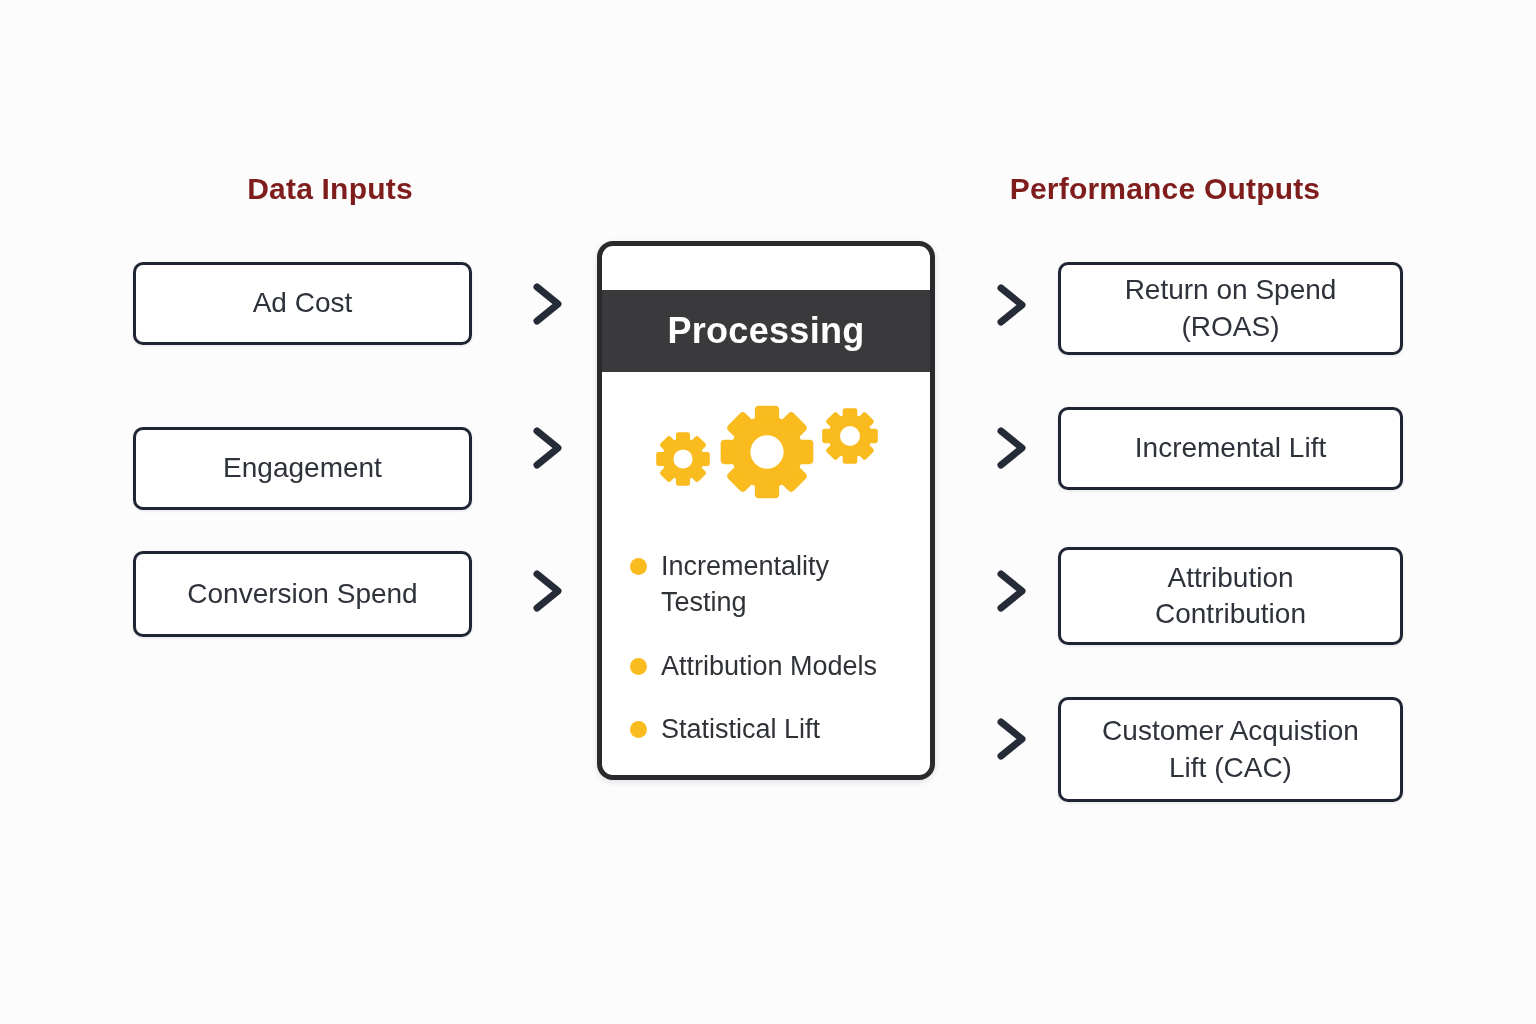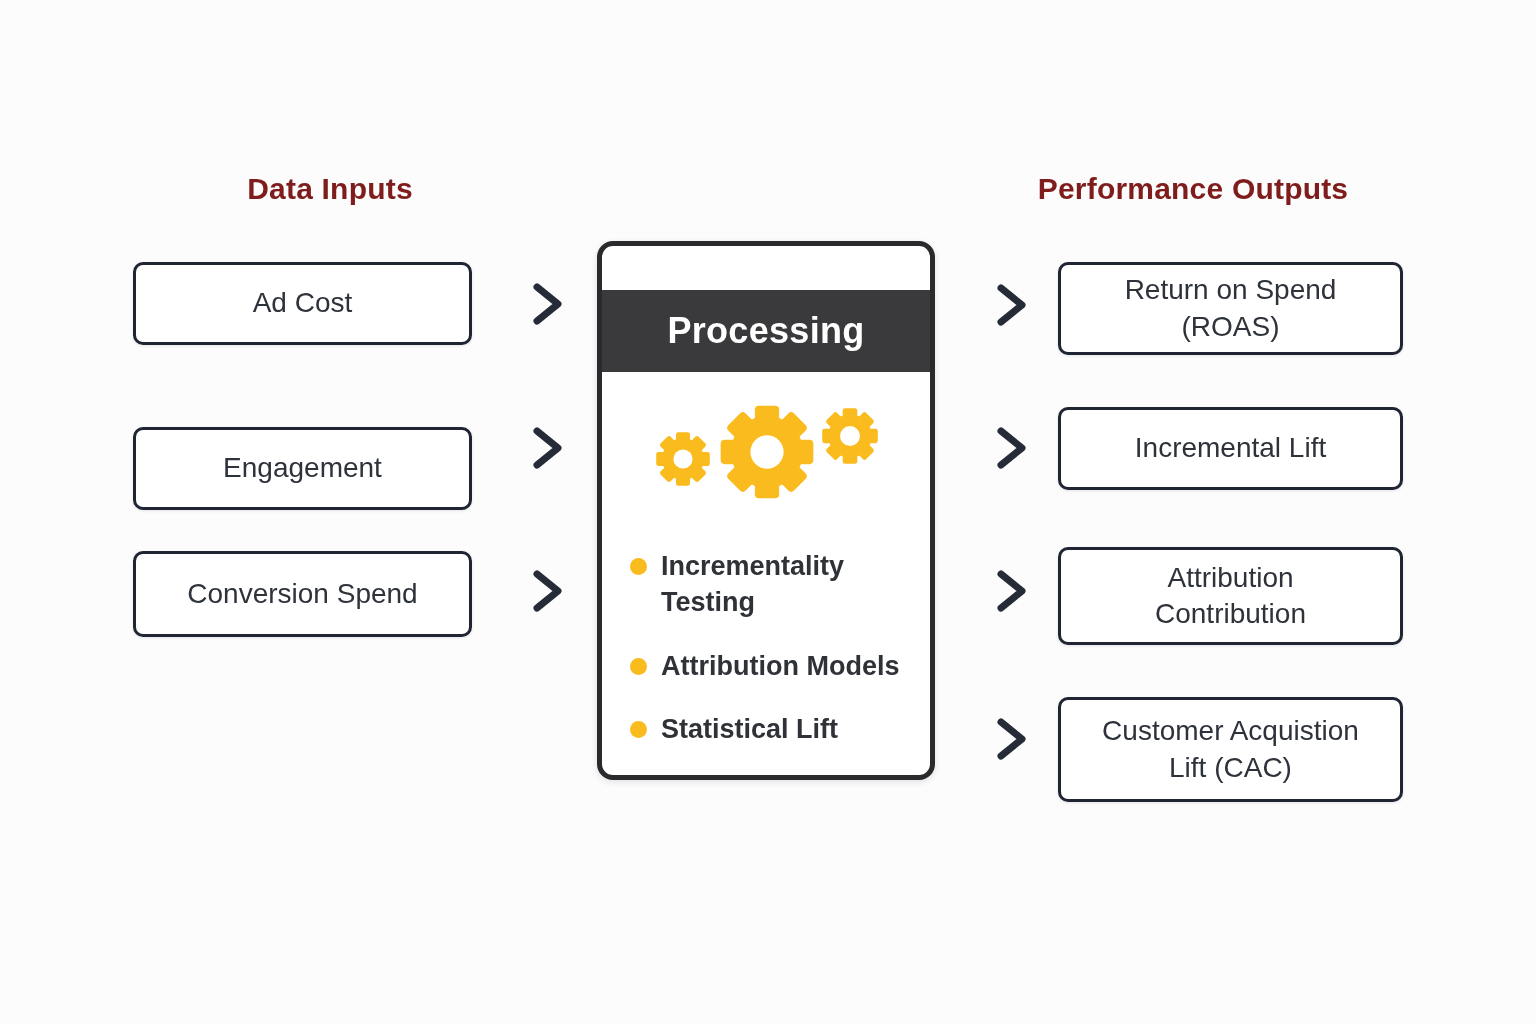--- a/index.html
+++ b/index.html
@@ -18,21 +18,21 @@
     position: absolute;
     top: 172px;
     width: 340px;
     text-align: center;
     font-size: 30px;
     font-weight: 700;
     color: #7f1d1d;
     letter-spacing: 0.2px;
   }
   .col-heading.left  { left: 160px; }
-  .col-heading.right { left: 1023px; }
+  .col-heading.right { left: 995px; }
 
   .node {
     position: absolute;
     background: #ffffff;
     border: 3px solid #1f2533;
     border-radius: 10px;
     display: flex;
     align-items: center;
     justify-content: center;
     text-align: center;
@@ -83,21 +83,21 @@
   .proc-list {
     list-style: none;
     margin: 8px 0 0 0;
     padding: 0 24px 0 28px;
   }
   .proc-list li {
     display: flex;
     align-items: flex-start;
     margin-bottom: 27px;
     font-size: 27px;
-    font-weight: 700;
+    font-weight: 400;
     color: #2f3237;
     line-height: 1.35;
   }
   .dot {
     flex: 0 0 auto;
     width: 17px;
     height: 17px;
     border-radius: 50%;
     margin: 10px 14px 0 0;
   }

